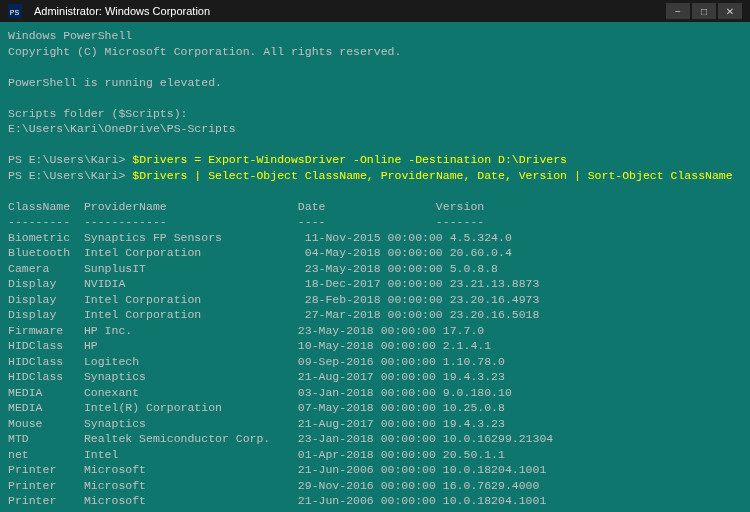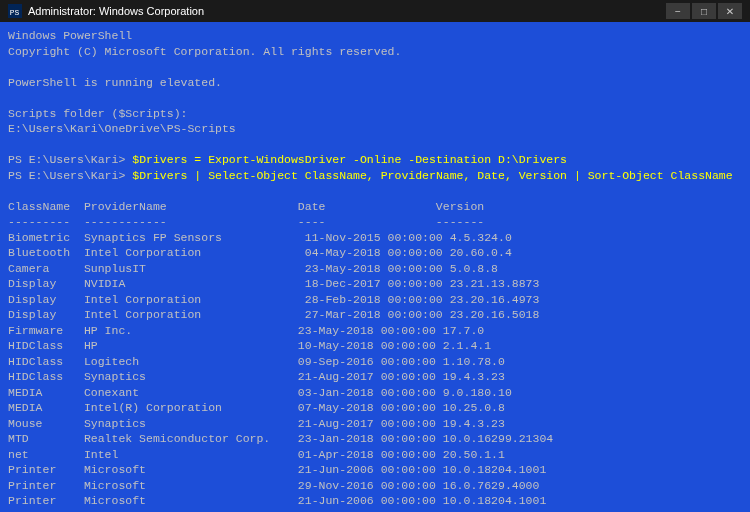--- a/index.html
+++ b/index.html
@@ -15,21 +15,21 @@
       background: #1a1a1a;
       height: 22px;
       display: flex;
       align-items: center;
       padding: 0 8px;
       justify-content: space-between;
     }
     .title-bar-left {
       display: flex;
       align-items: center;
-      gap: 6px;
+      gap: 12px;
     }
     .title-bar-icon {
       width: 14px;
       height: 14px;
     }
     .title-bar-text {
       color: #fff;
       font-size: 11px;
       font-family: 'Segoe UI', Arial, sans-serif;
     }
@@ -43,21 +43,21 @@
       background: #3a3a3a;
       border: none;
       color: #ccc;
       font-size: 10px;
       cursor: pointer;
       display: flex;
       align-items: center;
       justify-content: center;
     }
     .console {
-      background: #1d4ed8;
+      background: #0f766e;
       color: #c0c0c0;
       padding: 6px 8px;
       height: calc(512px - 22px);
       overflow: hidden;
       line-height: 1.35;
       white-space: pre;
       font-size: 11.5px;
     }
   </style>
 </head>

